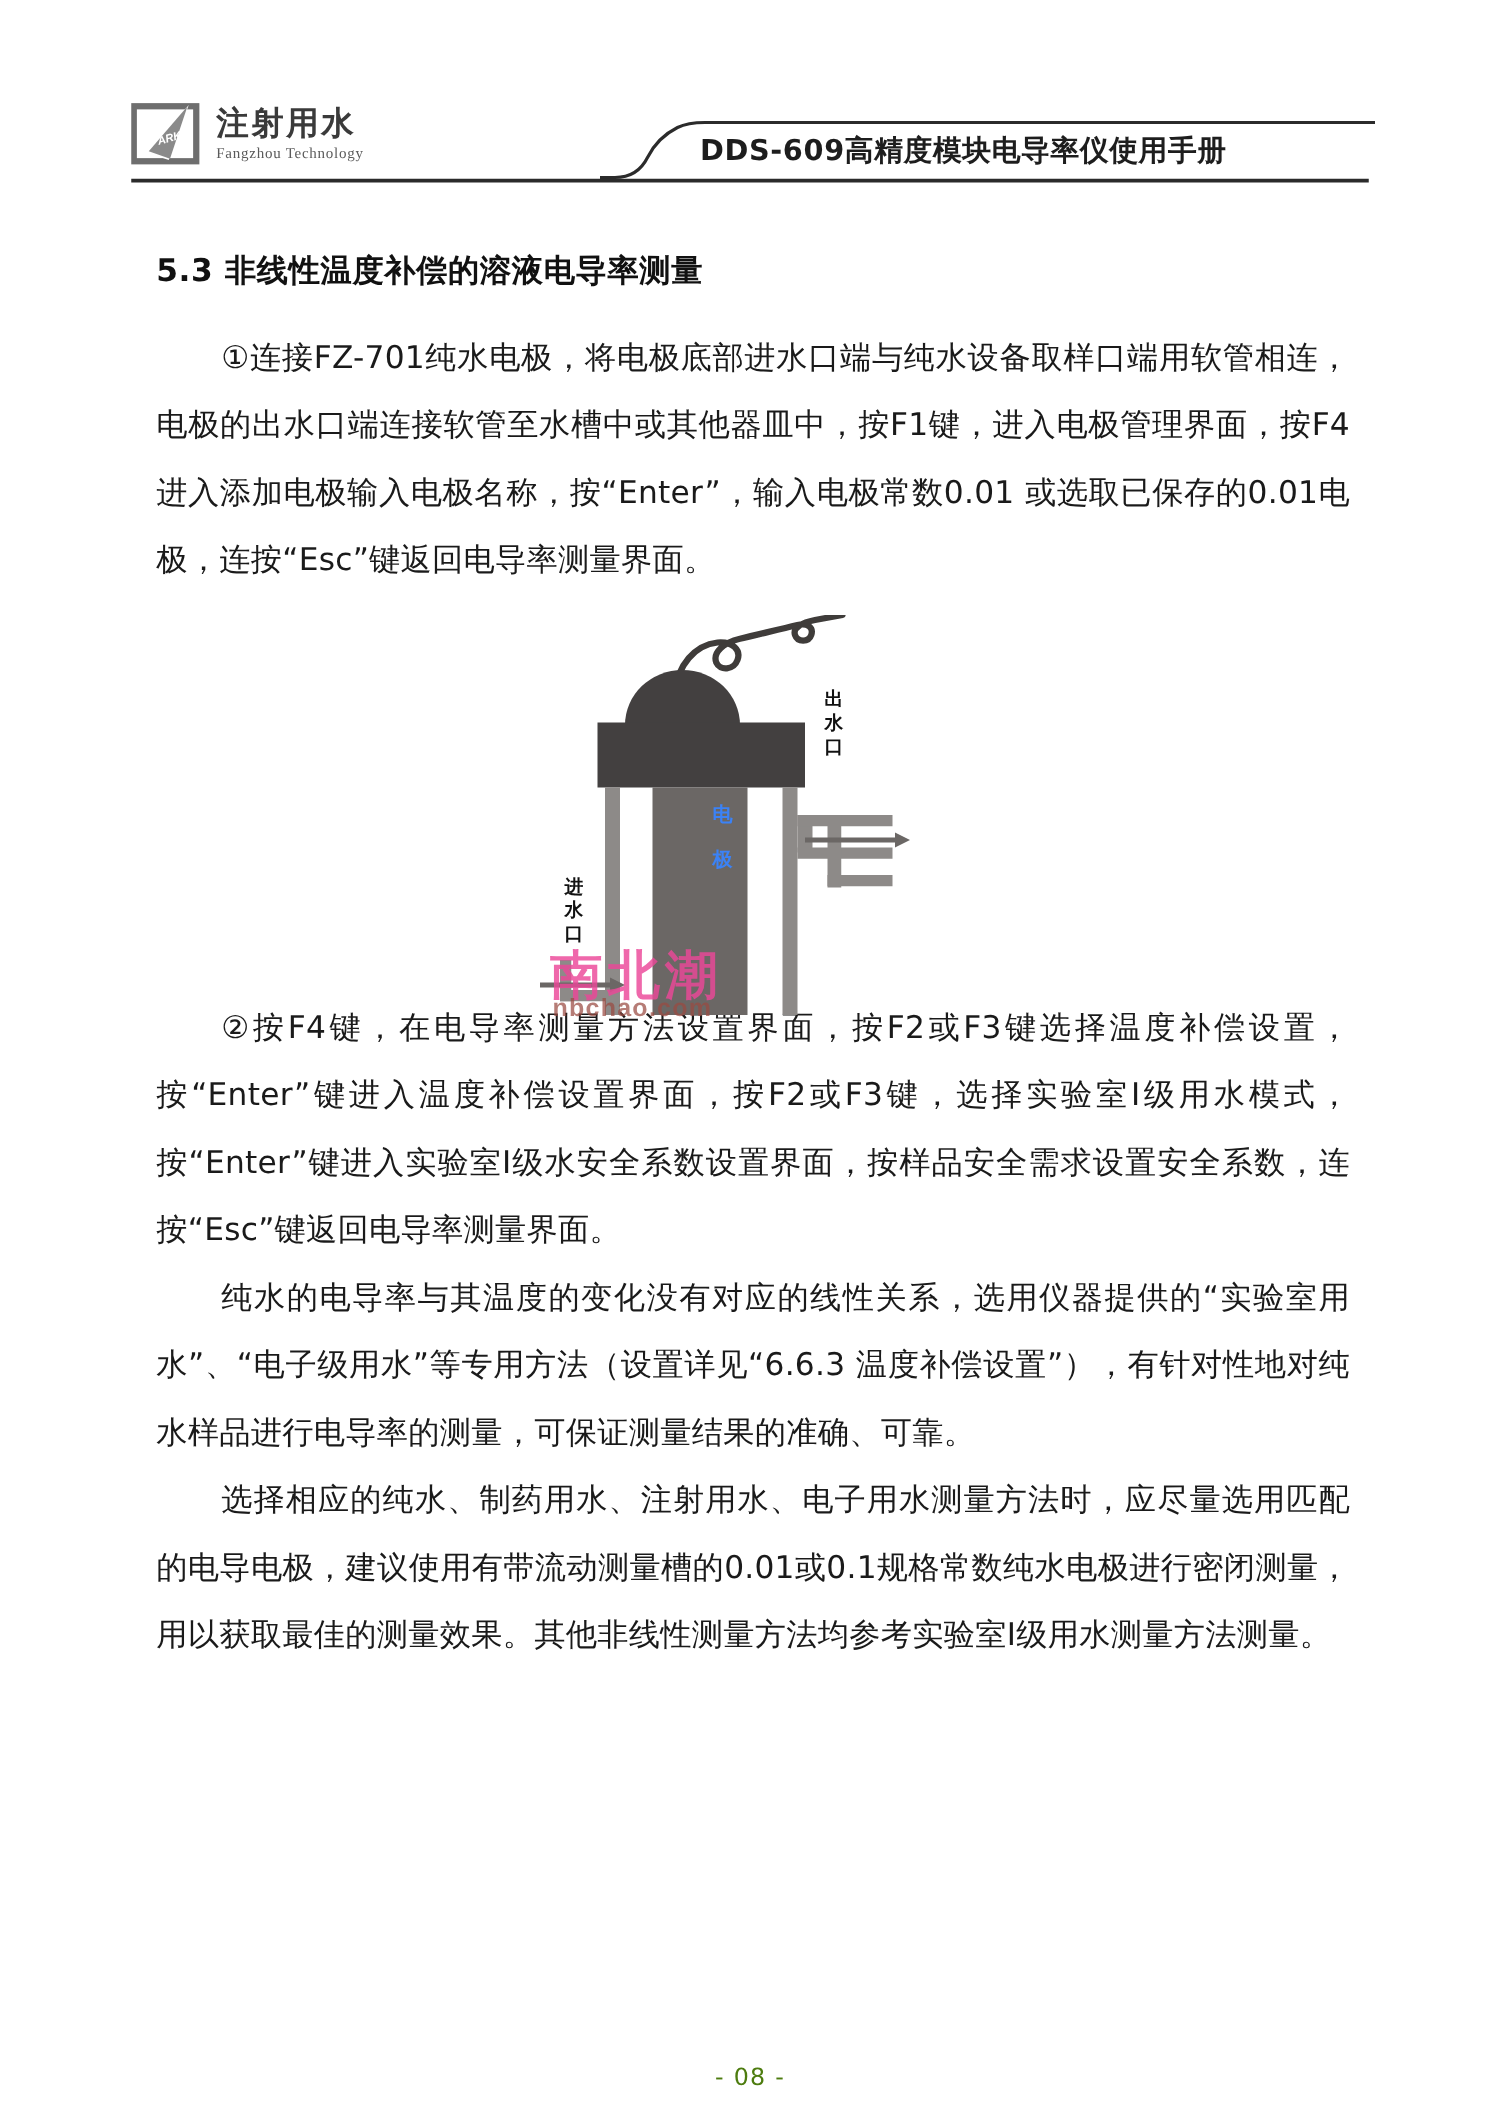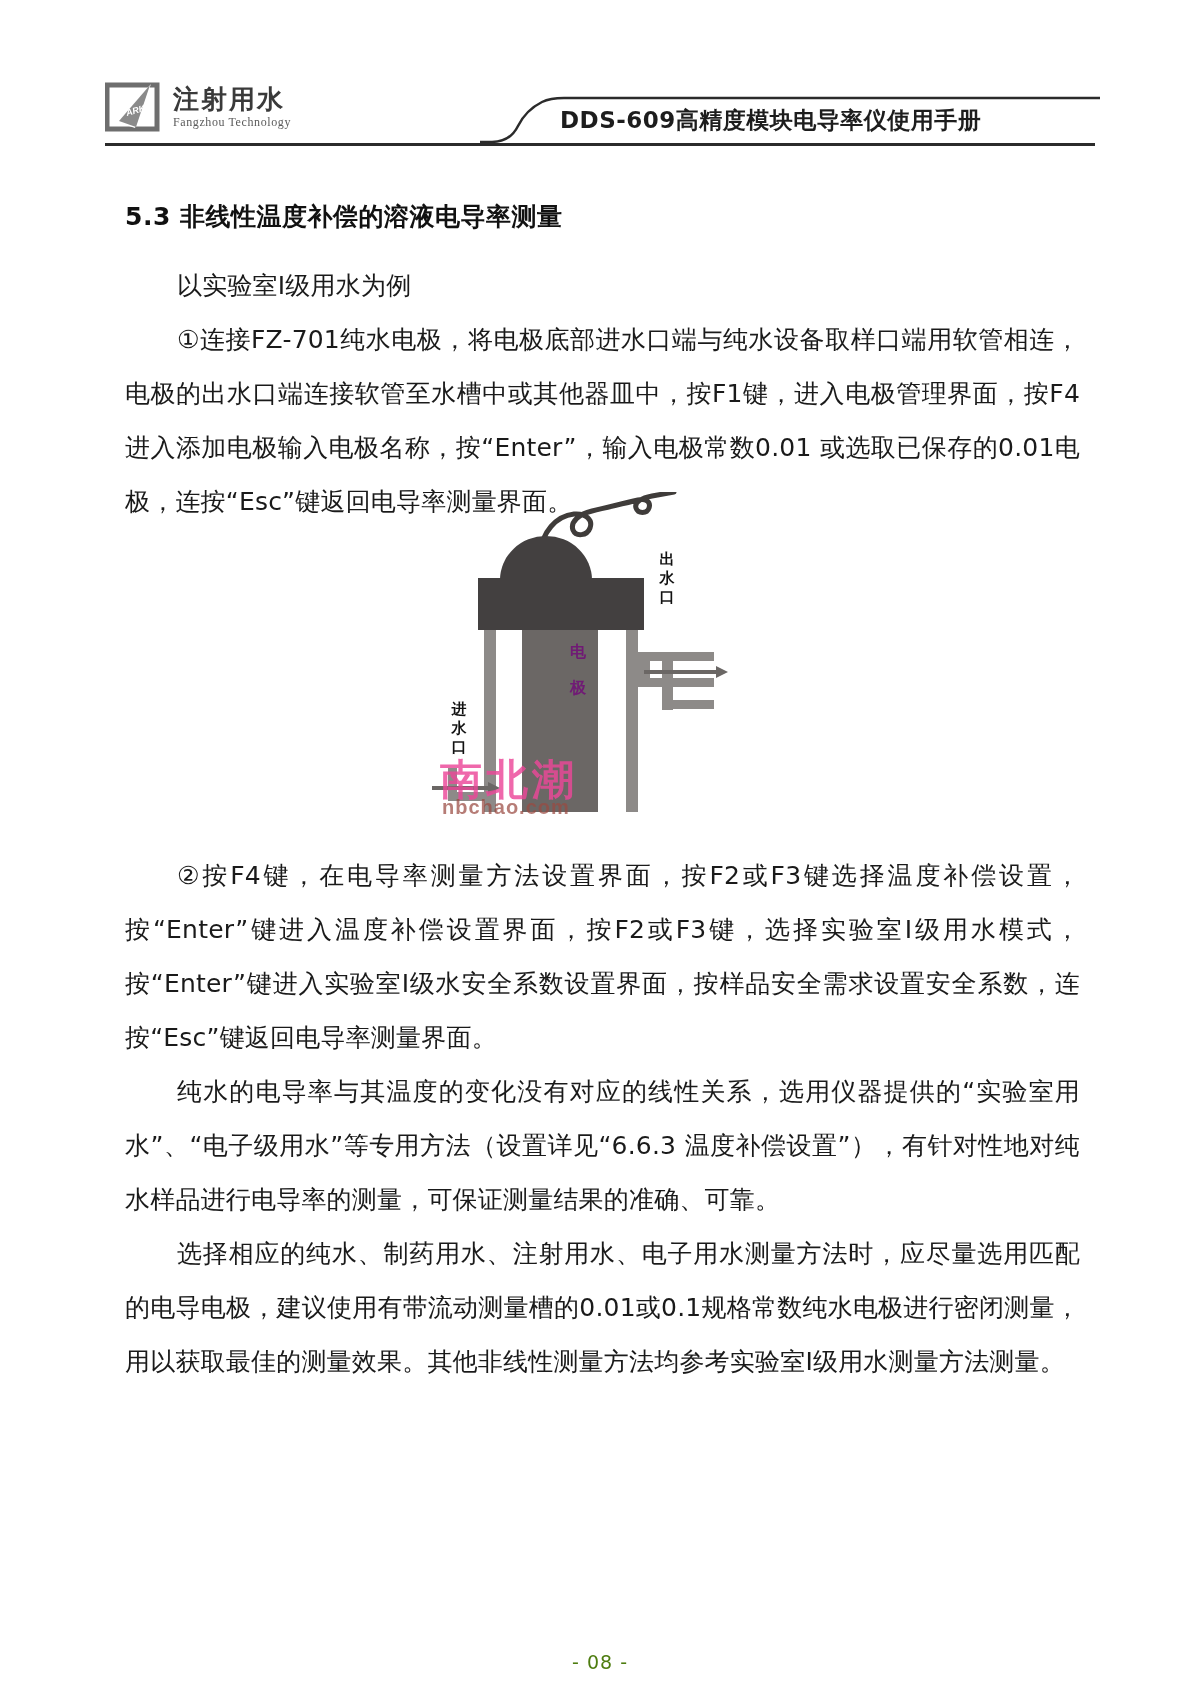--- a/index.html
+++ b/index.html
@@ -147,21 +147,21 @@
   .fig-label.outlet { left: 228px; top: 58px; }
   .fig-label.inlet  { left: 20px;  top: 208px; }
   .fig-electrode-label {
     position: absolute;
     left: 133px;
     top: 142px;
     width: 30px;
     font-family: "DejaVu Sans", sans-serif;
     font-size: 16px;
     font-weight: bold;
-    color: #701a75;
+    color: #3b82f6;
     text-align: center;
     line-height: 36px;
   }
 
   
   .watermark {
     position: absolute;
     left: 440px;
     top: 752px;
     width: 230px;
@@ -235,21 +235,20 @@
       <div class="header-title">DDS-609高精度模块电导率仪使用手册</div>
     </div>
 
     <div class="header-rule"></div>
   </div>
 
   <div class="content">
 
     <h2 class="section-heading">5.3 非线性温度补偿的溶液电导率测量</h2>
 
-    <p class="para indent">以实验室I级用水为例</p>
 
     <p class="para indent">①连接FZ-701纯水电极，将电极底部进水口端与纯水设备取样口端用软管相连，电极的出水口端连接软管至水槽中或其他器皿中，按F1键，进入电极管理界面，按F4进入添加电极输入电极名称，按“Enter”，输入电极常数0.01 或选取已保存的0.01电极，连按“Esc”键返回电导率测量界面。</p>
 
     <div style="height:320px"></div>
 
     <p class="para indent">②按F4键，在电导率测量方法设置界面，按F2或F3键选择温度补偿设置，按“Enter”键进入温度补偿设置界面，按F2或F3键，选择实验室Ⅰ级用水模式，按“Enter”键进入实验室Ⅰ级水安全系数设置界面，按样品安全需求设置安全系数，连按“Esc”键返回电导率测量界面。</p>
 
 
     <p class="para indent">纯水的电导率与其温度的变化没有对应的线性关系，选用仪器提供的“实验室用水”、“电子级用水”等专用方法（设置详见“6.6.3 温度补偿设置”），有针对性地对纯水样品进行电导率的测量，可保证测量结果的准确、可靠。</p>
 

